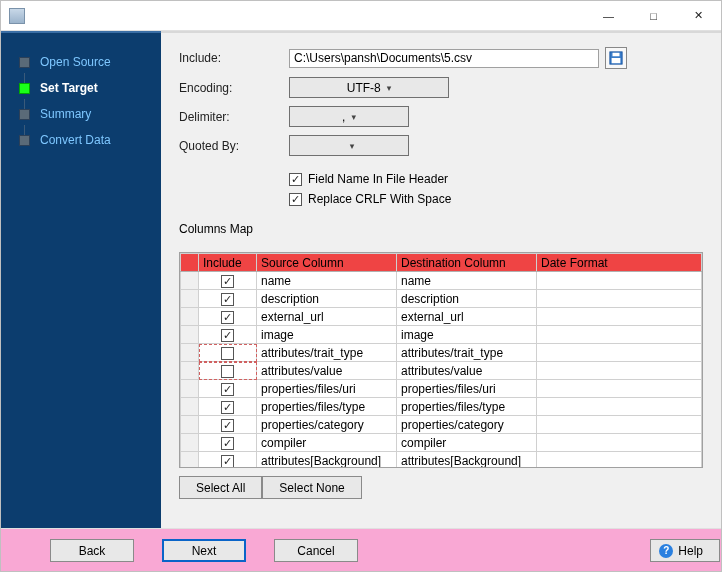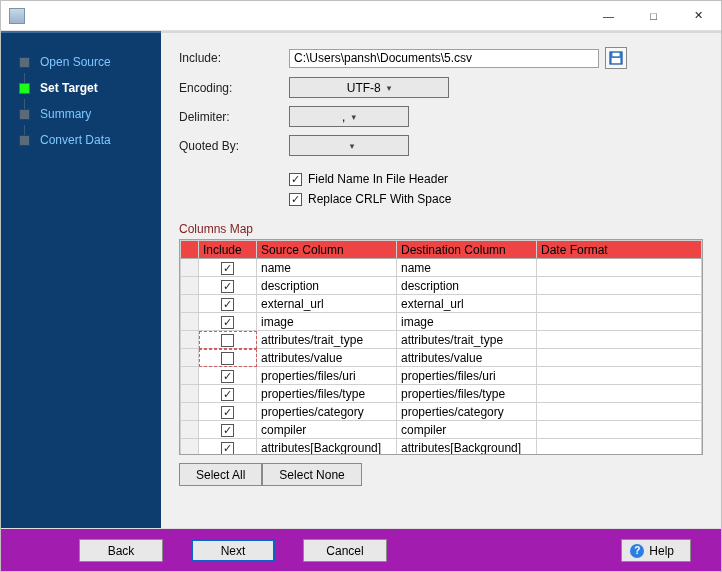--- a/index.html
+++ b/index.html
@@ -123,21 +123,21 @@
   .chk {
     width: 13px; height: 13px;
     border: 1px solid #555;
     background: #fff;
     display: flex; align-items:center; justify-content:center;
     margin-right: 6px;
     font-size: 11px;
     line-height: 1;
   }
   .chk.checked::after { content:"✓"; color:#222; }
-  .section-lbl { margin: 10px 0 3px 0; color:#7f1d1d; }
+  .section-lbl { margin: 10px 0 16px 0; color:#000000; }
   .table-wrap {
     border: 1px solid #a0a0a0;
     background:#fff;
     height: 216px;
     overflow: hidden;
   }
   table { border-collapse: collapse; width:100%; table-layout:fixed; }
   th, td {
     border: 1px solid #d0d0d0;
     height: 18px;
@@ -165,24 +165,24 @@
     border: 1px solid #8a8a8a;
     background: #e8e8e8;
     height: 23px;
     padding: 0 16px;
     font: inherit;
     display: inline-flex; align-items:center; justify-content:center;
     cursor: pointer;
   }
   .footer {
     height: 44px;
-    background: #a21caf;
+    background: #f9a8d4;
     display:flex;
     align-items:center;
-    padding: 0 30px;
+    padding: 0 1px;
     gap: 28px;
     border-top: 1px solid #e0e0e0;
   }
   .footer .spacer { flex:1; }
   .btn.primary { border: 2px solid #0a64c8; }
   .btn.help-btn { padding-left: 8px; }
   .help-icon {
     width:14px; height:14px; border-radius:50%;
     background:#2a80e0; color:#fff;
     display:inline-flex; align-items:center; justify-content:center;

